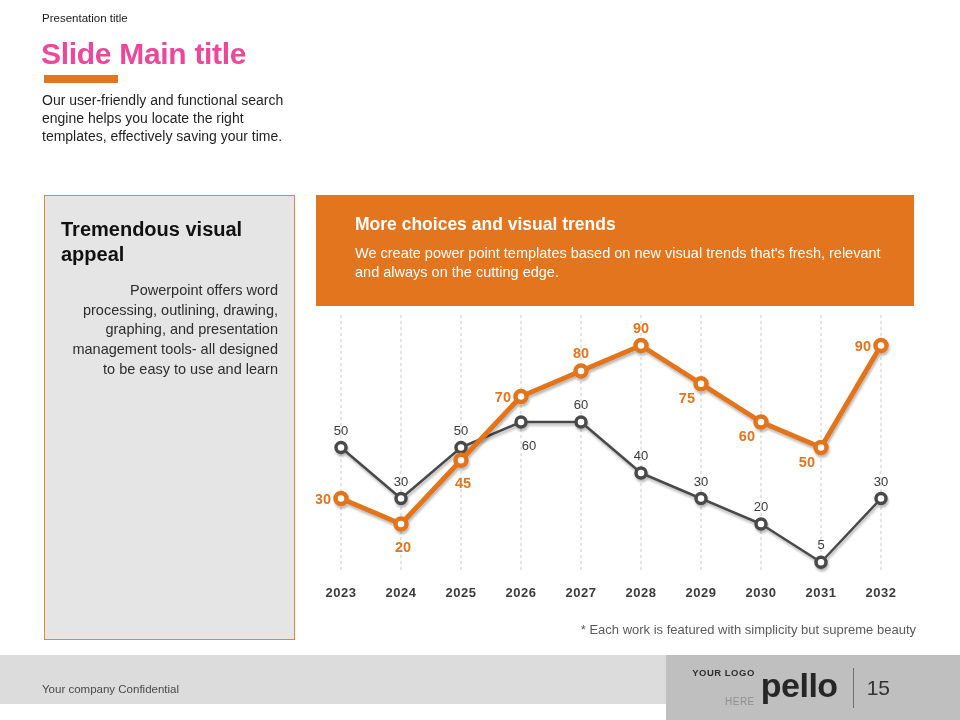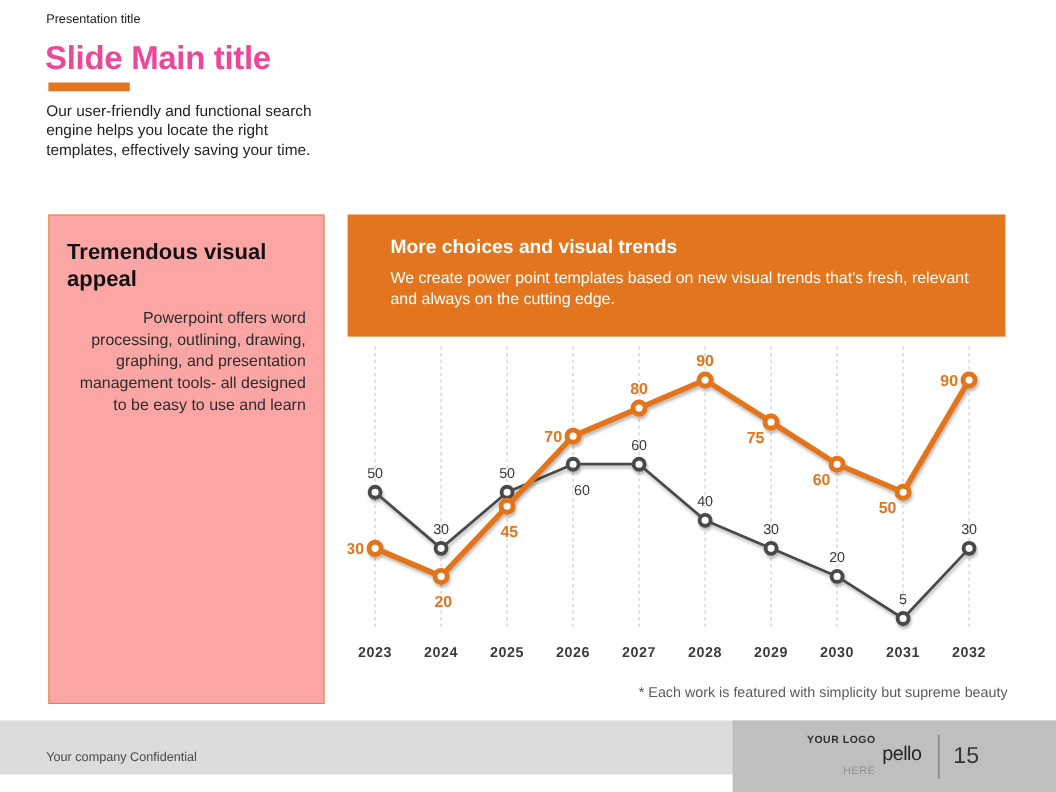--- a/index.html
+++ b/index.html
@@ -6,21 +6,21 @@
   html,body { background:#888; }
   .slide {
     position:relative; width:960px; height:720px; background:#ffffff;
     font-family:"Liberation Sans", sans-serif; overflow:hidden; margin:0 auto;
   }
   .kicker { position:absolute; left:42px; top:12px; font-size:11.5px; color:#1b1b1b; }
   .main-title { position:absolute; left:41px; top:25px; font-size:30px; font-weight:800; color:#ec4899; letter-spacing:-0.3px;margin-top:12px; }
   .accent-bar { position:absolute; left:44px; top:75px; width:74px; height:8px; }
   .intro { position:absolute; left:42px; top:91px; width:258px; font-size:14px; line-height:1.29; color:#1f1f1f; }
 
-  .left-card { position:absolute; left:44px; top:195px; width:251px; height:445px; border:1px solid #D98C3F; background:#fca5a5; padding:14px 16px; }
+  .left-card { position:absolute; left:44px; top:195px; width:251px; height:445px; border:1px solid #D98C3F; background:#e5e5e5; padding:14px 16px; }
   .left-card h2 { font-size:20px; font-weight:800; color:#111; line-height:1.25; margin-top:7px; }
   .left-card p { margin-top:14px; font-size:14.5px; line-height:1.36; color:#2d2d2d;text-align:right; }
 
   .banner { position:absolute; left:316px; top:195px; width:598px; height:111px; padding:19px 26px; }
   .banner h3 { color:#ffffff; font-size:17.5px; font-weight:800; }
   .banner p { color:#ffffff; font-size:14.5px; line-height:1.33; margin-top:9px; max-width:545px; }
 
   .chart-wrap { position:absolute; left:316px; top:310px; width:600px; height:295px; }
   svg text { font-family:"Liberation Sans", sans-serif; }
   .grid { stroke:#c9c9c9; stroke-width:1; stroke-dasharray:3 3; }
@@ -30,21 +30,21 @@
 
   .chart-note { position:absolute; right:44px; top:622px; font-size:13px; color:#5a5a5a; }
 
   .footer-strip { position:absolute; left:0; top:655px; width:960px; height:49px; background:#DCDCDC; }
   .confidential { position:absolute; left:42px; top:28px; font-size:11.5px; color:#4a4a4a; }
   .logo-box { position:absolute; left:666px; top:0; width:294px; height:65px; background:#BFBFBF;
               display:flex; align-items:center; justify-content:flex-end; padding-right:70px; }
   .logo-text { text-align:right; line-height:1.1; }
   .logo-top { font-size:9.5px; font-weight:700; color:#2e2e2e; letter-spacing:0.5px; }
   .logo-sub { font-size:10px; color:#8f8f8f; letter-spacing:0.5px;margin-top:18px; }
-  .logo-brand { font-size:18px; font-weight:400; color:#262626; letter-spacing:-0.5px; margin-left:6px; margin-top:-4px; }
+  .logo-brand { font-size:34px; font-weight:700; color:#262626; letter-spacing:-0.5px; margin-left:6px; margin-top:-4px; }
   .logo-divider { width:1px; height:40px; background:#6e6e6e; margin:0 13px 0 15px; }
   .page-number { font-size:21px; color:#333; }
 </style>
 </head>
 <body>
 
 <div class="slide">
 
   <div class="kicker">Presentation title</div>
   <div class="main-title">Slide Main title</div>

